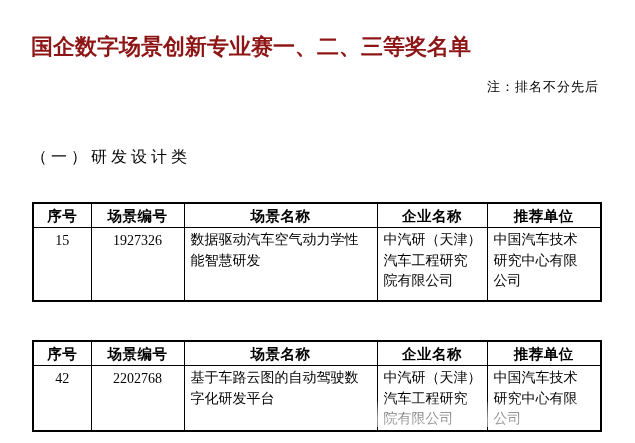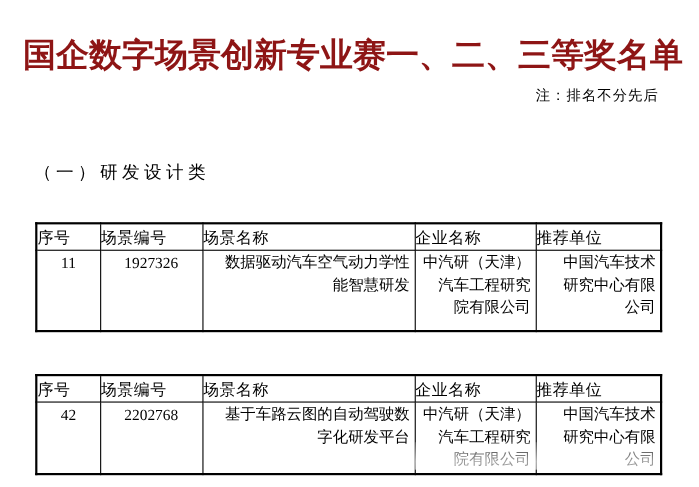--- a/index.html
+++ b/index.html
@@ -1,22 +1,22 @@
 <!DOCTYPE html>
 <html><head>
 <meta charset="utf-8">
 <style>
   html,body{margin:0;padding:0;background:#ffffff;}
   .page{
     position:relative;width:635px;height:443px;background:#ffffff;overflow:hidden;
     font-family:"Liberation Serif","DejaVu Serif",serif;color:#000;
   }
   .doc-title{
-    position:absolute;left:21px;top:34px;width:580px;
-    font-size:30px;font-weight:700;letter-spacing:0px;line-height:1.15;
+    position:absolute;left:31px;top:34px;width:580px;
+    font-size:22px;font-weight:700;letter-spacing:0px;line-height:1.15;
     font-family:Liberation Sans, sans-serif;white-space:nowrap;
   }
   .note{
     position:absolute;left:1px;right:36px;top:78px;text-align:right;
     font-size:13px;letter-spacing:1px;
   }
   .section-heading{
     position:absolute;left:31px;top:106px;
     font-size:19px;font-weight:700;letter-spacing:1.5px;
     font-family:"DejaVu Sans","Liberation Sans",sans-serif;
@@ -30,26 +30,26 @@
   .sub-heading.second{top:306px;}
   table.award{
     position:absolute;left:32px;width:568px;
     border-collapse:collapse;table-layout:fixed;
     border:2px solid #000;
   }
   table.award.t1{top:202px;}
   table.award.t2{top:340px;}
   .award th,.award td{border:1px solid #000;overflow:hidden;}
   .award th{
-    font-size:14.5px;font-weight:400;height:22px;padding:1px 0 0 0;text-align:left;
+    font-size:14.5px;font-weight:700;height:22px;padding:1px 0 0 0;text-align:center;
     letter-spacing:0.5px;
   }
   .award td{font-size:14px;vertical-align:top;line-height:20.5px;}
   .award .num{text-align:center;padding-top:3px;}
-  .award .txt{padding:2px 4px 0 6px;white-space:pre-line;text-align:right;}
+  .award .txt{padding:2px 4px 0 6px;white-space:pre-line;text-align:left;}
   .t1 tbody tr{height:73px;}
   .t2 tbody tr{height:61px;}
   .t2 tbody td:nth-child(4),.t2 tbody td:nth-child(5){border-bottom-style:dashed;}
   .cutoff-fade{
     position:absolute;left:377px;top:402px;width:222px;height:25px;
     background:linear-gradient(180deg,rgba(255,255,255,0.18) 0%,rgba(255,255,255,0.62) 70%,rgba(255,255,255,0.55) 100%);
     pointer-events:none;
   }
 </style>
 </head>
@@ -76,21 +76,21 @@
       <tr>
         <th>序号</th>
         <th>场景编号</th>
         <th>场景名称</th>
         <th>企业名称</th>
         <th>推荐单位</th>
       </tr>
     </thead>
     <tbody>
       <tr>
-        <td class="num">11</td>
+        <td class="num">15</td>
         <td class="num">1927326</td>
         <td class="txt">数据驱动汽车空气动力学性
 能智慧研发</td>
         <td class="txt">中汽研（天津）
 汽车工程研究
 院有限公司</td>
         <td class="txt">中国汽车技术
 研究中心有限
 公司</td>
       </tr>

